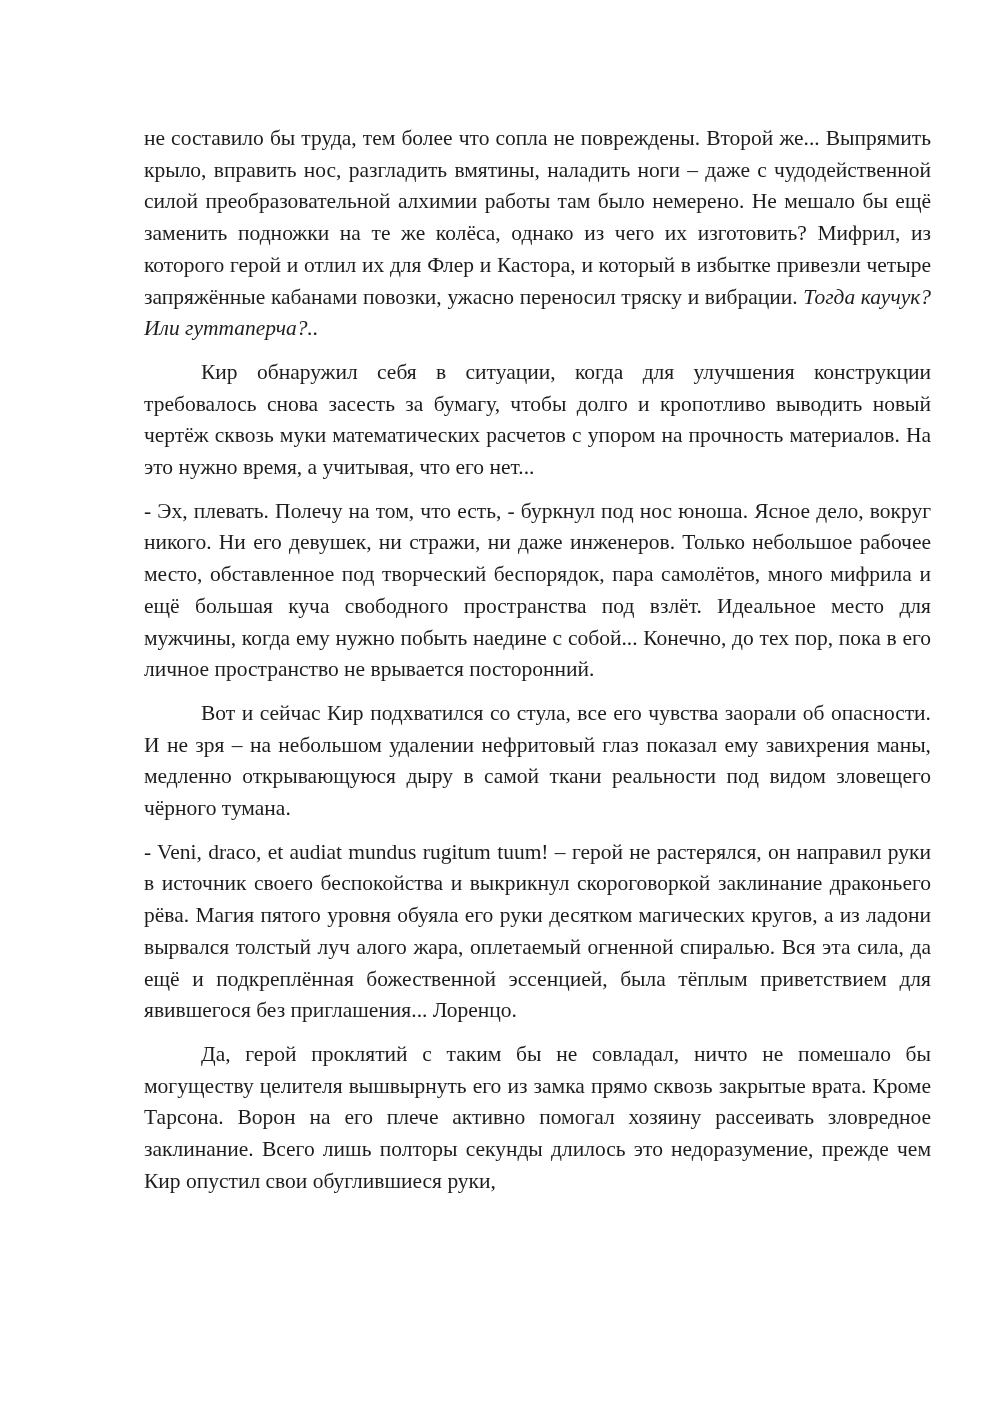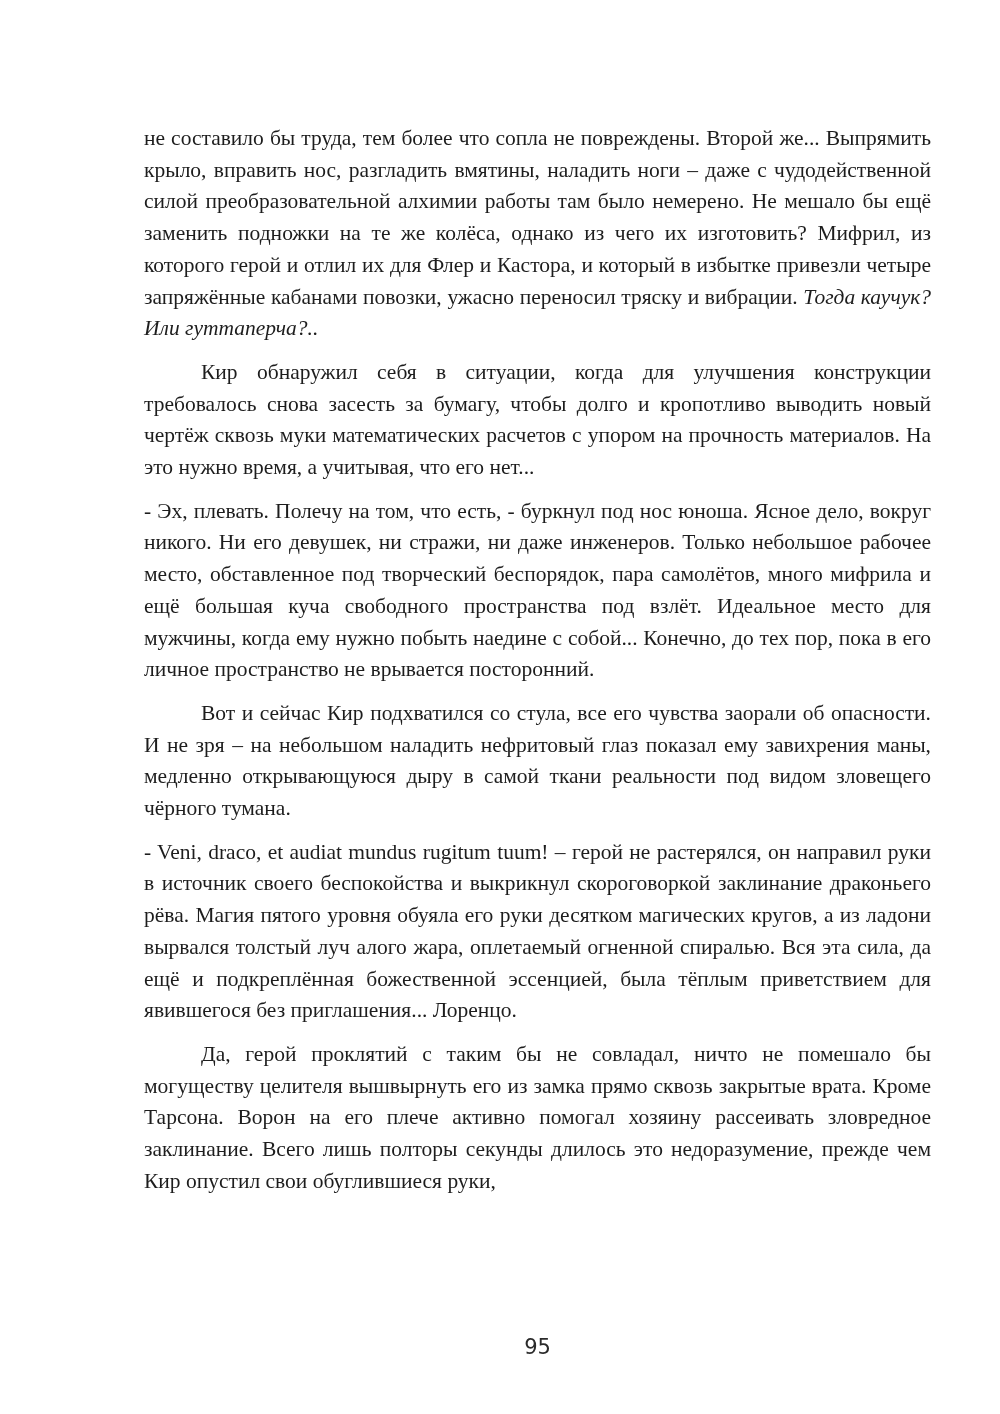--- a/index.html
+++ b/index.html
@@ -50,18 +50,17 @@
   }
 </style>
 </head>
 <body>
 
 <div class="page">
   <main class="content">
     <p><span>не составило бы труда, тем более что сопла не повреждены. Второй же... Выпрямить крыло, вправить нос, разгладить вмятины, наладить ноги – даже с чудодейственной силой преобразовательной алхимии работы там было немерено. Не мешало бы ещё заменить подножки на те же колёса, однако из чего их изготовить? Мифрил, из которого герой и отлил их для Флер и Кастора, и который в избытке привезли четыре запряжённые кабанами повозки, ужасно переносил тряску и вибрации. </span><span class="italic">Тогда каучук? Или гуттаперча?..</span></p>
     <p class="indent"><span>Кир обнаружил себя в ситуации, когда для улучшения конструкции требовалось снова засесть за бумагу, чтобы долго и кропотливо выводить новый чертёж сквозь муки математических расчетов с упором на прочность материалов. На это нужно время, а учитывая, что его нет...</span></p>
     <p><span>- Эх, плевать. Полечу на том, что есть, - буркнул под нос юноша. Ясное дело, вокруг никого. Ни его девушек, ни стражи, ни даже инженеров. Только небольшое рабочее место, обставленное под творческий беспорядок, пара самолётов, много мифрила и ещё большая куча свободного пространства под взлёт. Идеальное место для мужчины, когда ему нужно побыть наедине с собой... Конечно, до тех пор, пока в его личное пространство не врывается посторонний.</span></p>
-    <p class="indent"><span>Вот и сейчас Кир подхватился со стула, все его чувства заорали об опасности. И не зря – на небольшом наладить нефритовый глаз показал ему завихрения маны, медленно открывающуюся дыру в самой ткани реальности под видом зловещего чёрного тумана.</span></p>
+    <p class="indent"><span>Вот и сейчас Кир подхватился со стула, все его чувства заорали об опасности. И не зря – на небольшом удалении нефритовый глаз показал ему завихрения маны, медленно открывающуюся дыру в самой ткани реальности под видом зловещего чёрного тумана.</span></p>
     <p><span>- Veni, draco, et audiat mundus rugitum tuum! – герой не растерялся, он направил руки в источник своего беспокойства и выкрикнул скороговоркой заклинание драконьего рёва. Магия пятого уровня обуяла его руки десятком магических кругов, а из ладони вырвался толстый луч алого жара, оплетаемый огненной спиралью. Вся эта сила, да ещё и подкреплённая божественной эссенцией, была тёплым приветствием для явившегося без приглашения... Лоренцо.</span></p>
     <p class="indent"><span>Да, герой проклятий с таким бы не совладал, ничто не помешало бы могуществу целителя вышвырнуть его из замка прямо сквозь закрытые врата. Кроме Тарсона. Ворон на его плече активно помогал хозяину рассеивать зловредное заклинание. Всего лишь полторы секунды длилось это недоразумение, прежде чем Кир опустил свои обуглившиеся руки,</span></p>
   </main>
-  <div class="page-number">95</div>
 </div>
 
 </body></html>

